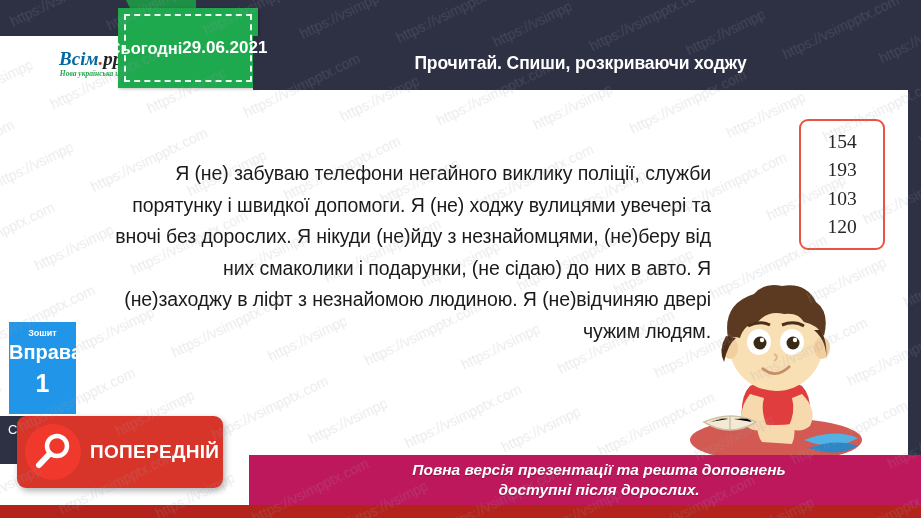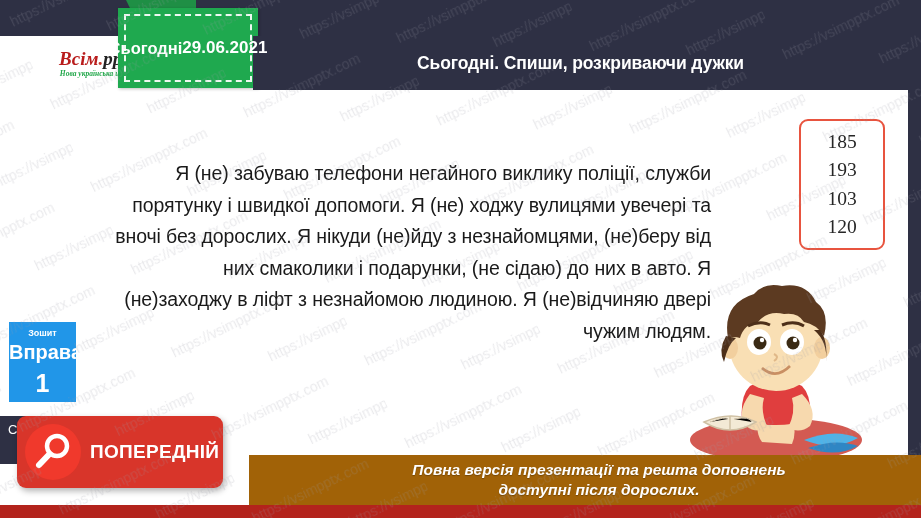--- a/index.html
+++ b/index.html
@@ -42,21 +42,21 @@
     position:absolute; left:0; top:36px; width:196px; height:54px;
     background:#ffffff;
     display:flex; flex-direction:column;
     align-items:center; justify-content:center;
   }
   .logo-main {
     font-family:"Liberation Serif", serif;
     font-size:19px; font-weight:bold; font-style:italic;
     white-space:nowrap; line-height:1;
   }
-  .logo-main .g { color:#b91c1c; }
+  .logo-main .g { color:#0369a1; }
   .logo-main .d { color:#c0392b; }
   .logo-main .b { color:#222222; }
   .logo-sub {
     font-family:"Liberation Serif", serif;
     font-size:7.5px; font-weight:bold; font-style:italic;
     color:#23a84b; margin-top:1px; white-space:nowrap;
   }
 
   
   .ribbon-tail {
@@ -101,21 +101,21 @@
     position:absolute; left:111px; top:158px; width:600px;
     font-size:19.5px;
     line-height:1.62;
     color:#1a1a1a;
     letter-spacing:-0.1px;
     text-align:right;
   }
 
   
   .ex-badge {
-    position:absolute; left:9px; top:322px; width:67px; height:80px;
+    position:absolute; left:9px; top:322px; width:67px; height:92px;
     background:#2196e8;
     color:#ffffff;
     text-align:center;
     padding-top:6px;
   }
   .ex-small { font-size:9px; font-weight:bold; line-height:1.2; }
   .ex-word  { font-size:20px; font-weight:bold; line-height:1.35; }
   .ex-num   { font-size:25px; font-weight:bold; line-height:1.1; margin-top:4px; }
 
   
@@ -148,21 +148,21 @@
   .preview-text {
     margin-left:9px; color:#ffffff;
     font-size:19px; font-weight:bold;
     line-height:1.02;
     letter-spacing:0.3px;
   }
 
   
   .bottom-banner {
     position:absolute; left:249px; top:455px; width:672px; height:50px;
-    background:#a16207;
+    background:#be185d;
     display:flex; flex-direction:column;
     align-items:center; justify-content:center;
     color:#ffffff;
     font-style:italic; font-weight:bold;
     font-size:15.5px; line-height:1.3;
     text-align:center;
     text-shadow:0 1px 1px rgba(0,0,0,0.28);
     padding-left:28px;
   }
   .banner-base {
@@ -194,25 +194,25 @@
     </div>
     <div class="logo-sub">Нова українська школа</div>
   </div>
 
   <div class="date-badge">
     <div class="date-today">Сьогодні</div>
     <div class="date-value">29.06.2021</div>
   </div>
 
   <div class="header-bar">
-    <div class="header-title">Сьогодні. Спиши, розкриваючи дужки</div>
+    <div class="header-title">Прочитай. Спиши, розкриваючи ходжу</div>
   </div>
 
   <div class="num-box">
-    <div class="n">185</div>
+    <div class="n">154</div>
     <div class="n">193</div>
     <div class="n">103</div>
     <div class="n">120</div>
   </div>
 
   <div class="para">Я (не) забуваю телефони негайного виклику поліції, служби порятунку і швидкої допомоги. Я (не) ходжу вулицями увечері та вночі без дорослих. Я нікуди (не)йду з незнайомцями, (не)беру від них смаколики і подарунки, (не сідаю) до них в авто. Я (не)заходжу в ліфт з незнайомою людиною. Я (не)відчиняю двері чужим людям.</div>
 
   <div class="boy-wrap">
     <svg width="224" height="184" viewBox="0 0 224 184">
 

